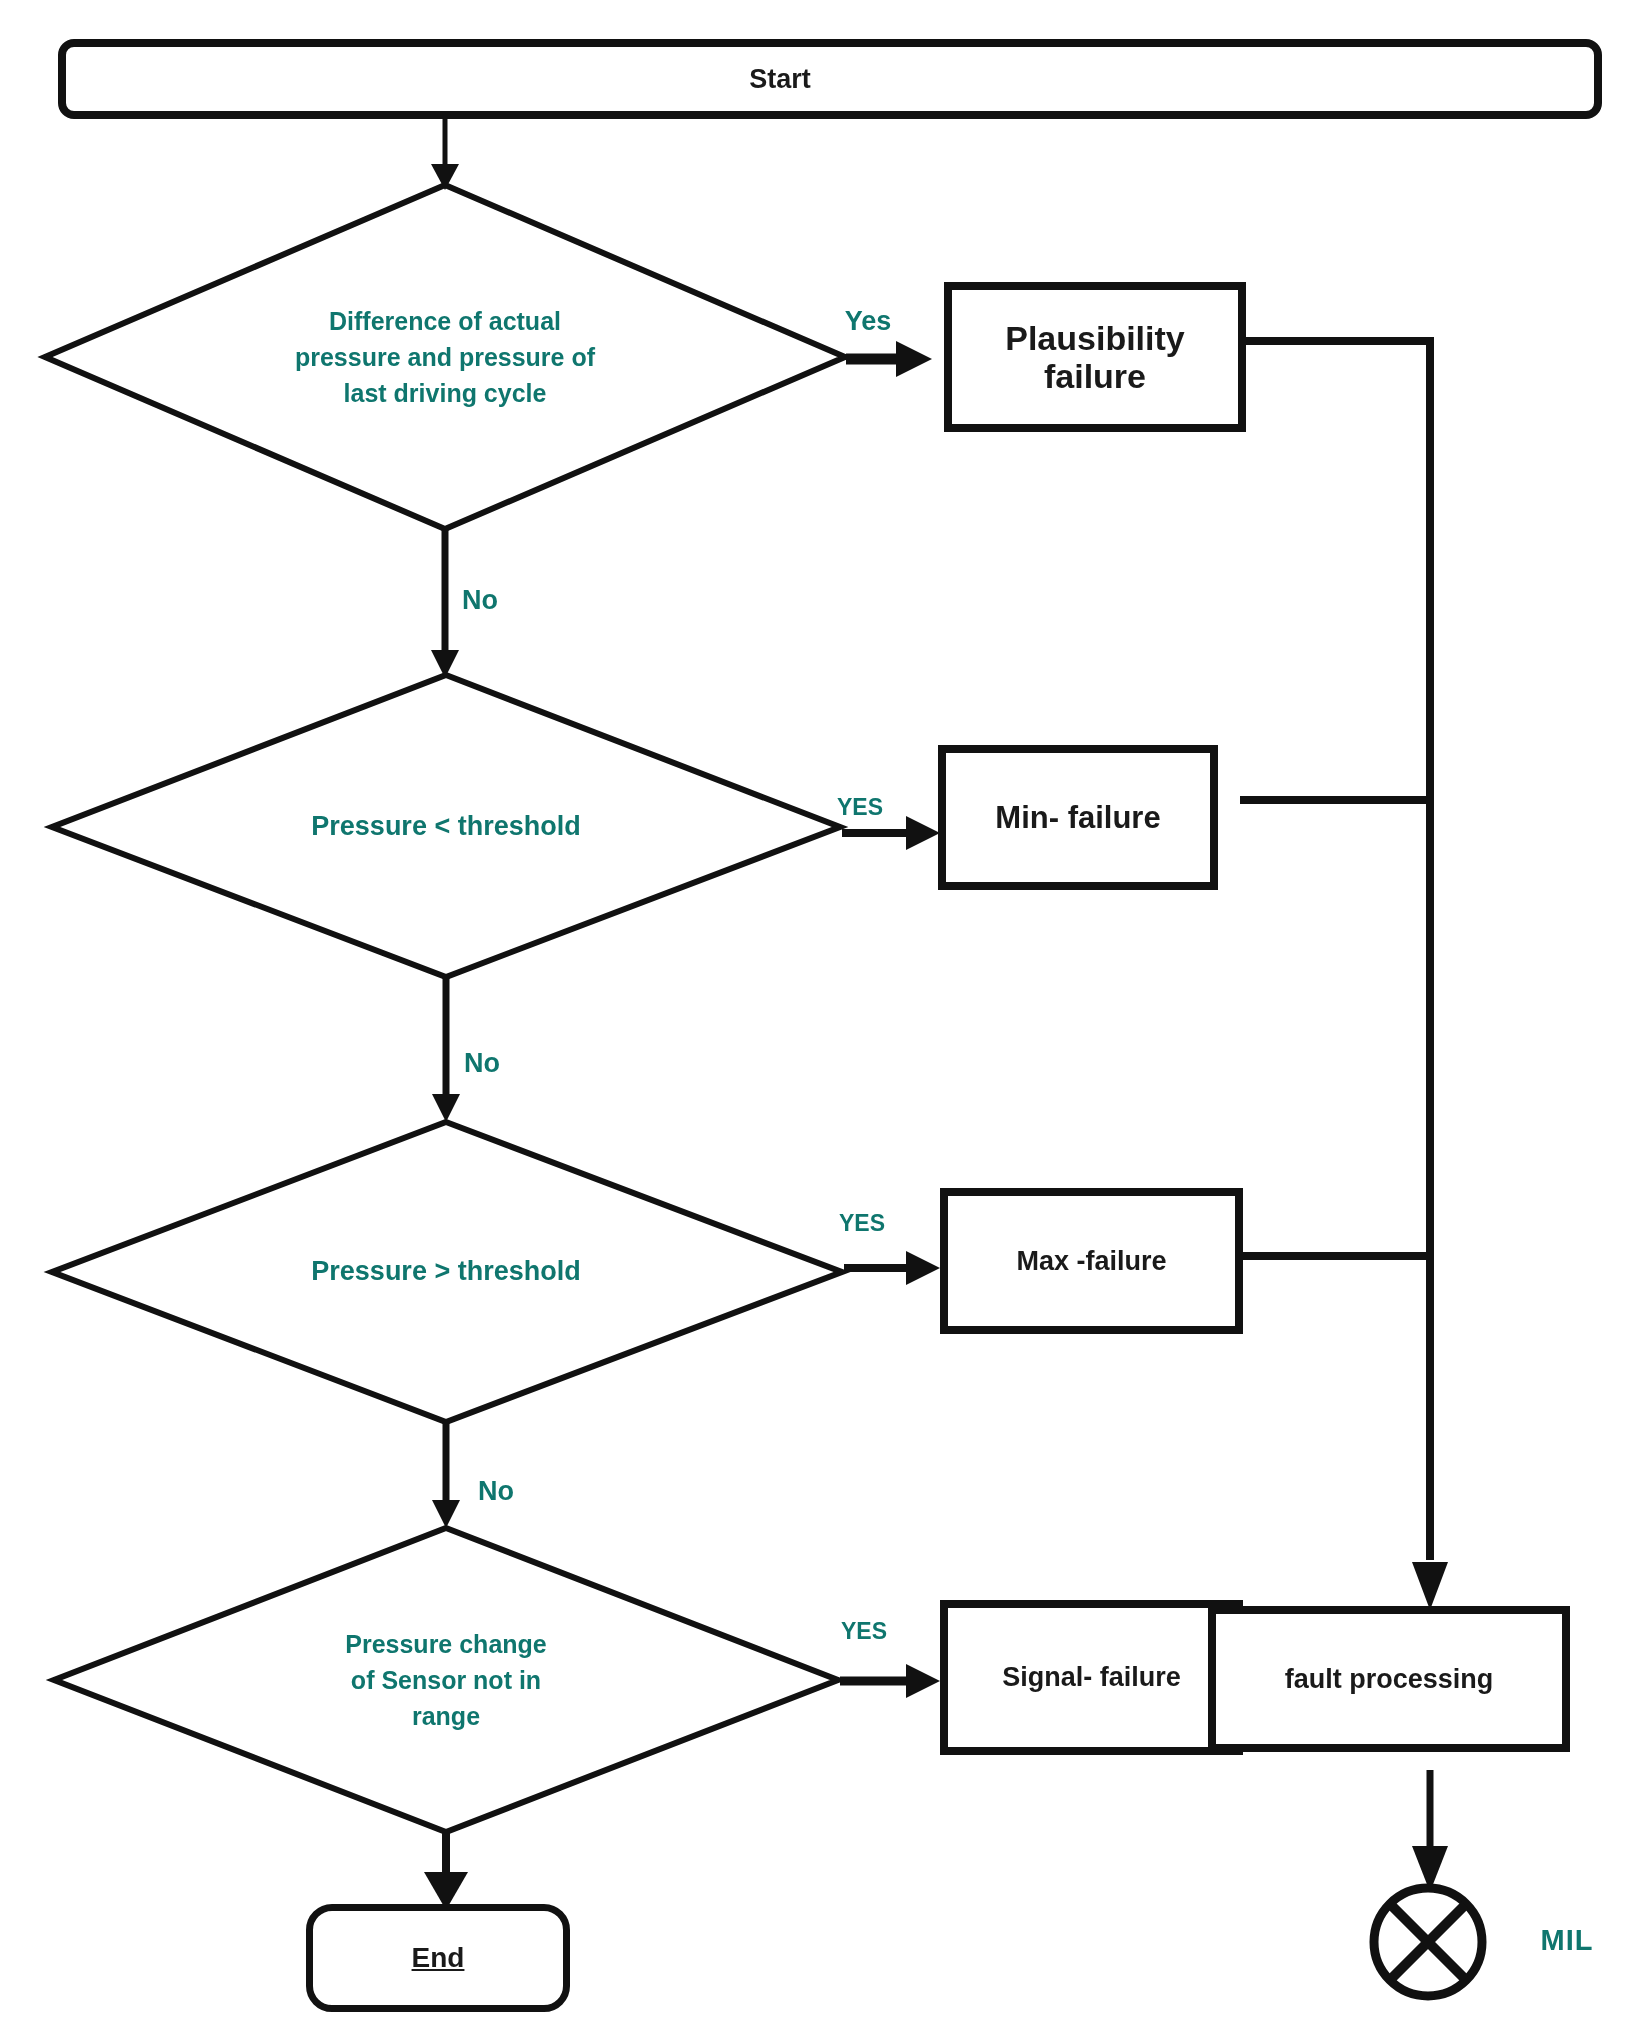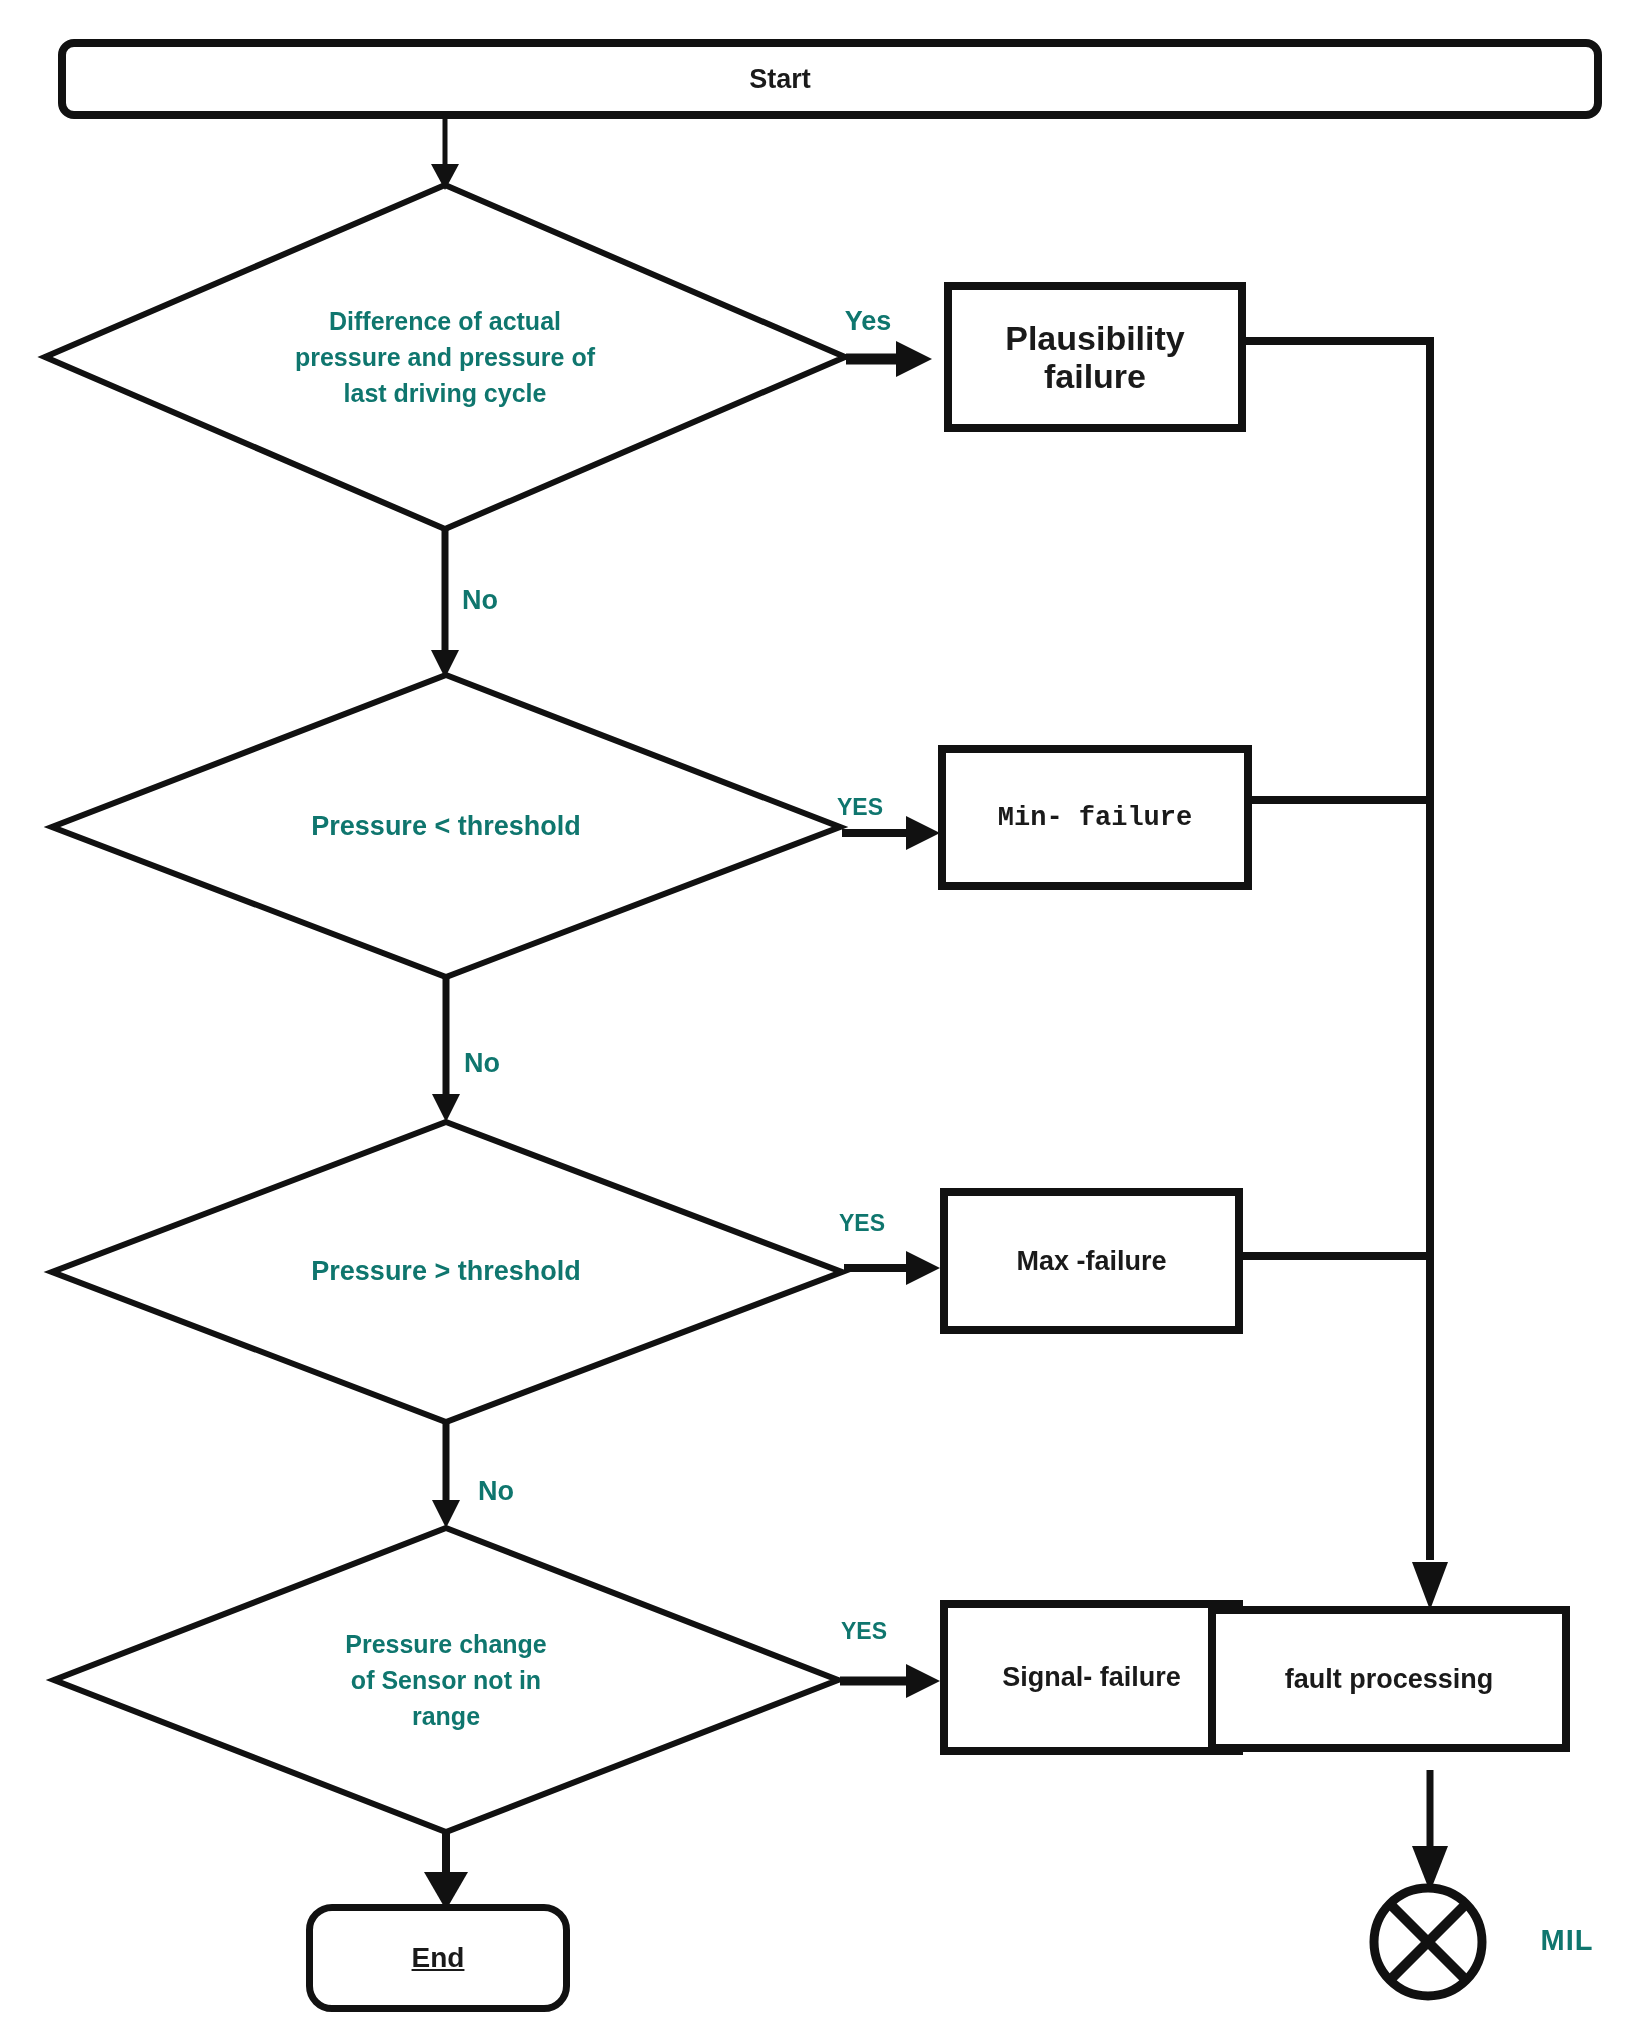--- a/index.html
+++ b/index.html
@@ -94,21 +94,21 @@
 
   <div class="box terminator" style="left:58px;top:10px;width:1544px;height:80px;font-size:27px;padding-right:100px;margin-top:29px;">
     <span>Start</span>
   </div>
 
   <div class="box" style="left:930px;top:282px;width:302px;height:150px;font-size:34px;line-height:38px;margin-left:14px;">
     <span>Plausibility
 failure</span>
   </div>
 
-  <div class="box" style="left:938px;top:745px;width:314px;height:145px;font-size:27px;font-family:Liberation Mono, monospace;">
+  <div class="box" style="left:938px;top:745px;width:280px;height:145px;font-size:31px;">
     <span>Min- failure</span>
   </div>
 
   <div class="box" style="left:940px;top:1188px;width:303px;height:146px;font-size:27px;">
     <span>Max -failure</span>
   </div>
 
   <div class="box" style="left:940px;top:1600px;width:303px;height:155px;font-size:27px;">
     <span>Signal- failure</span>
   </div>

